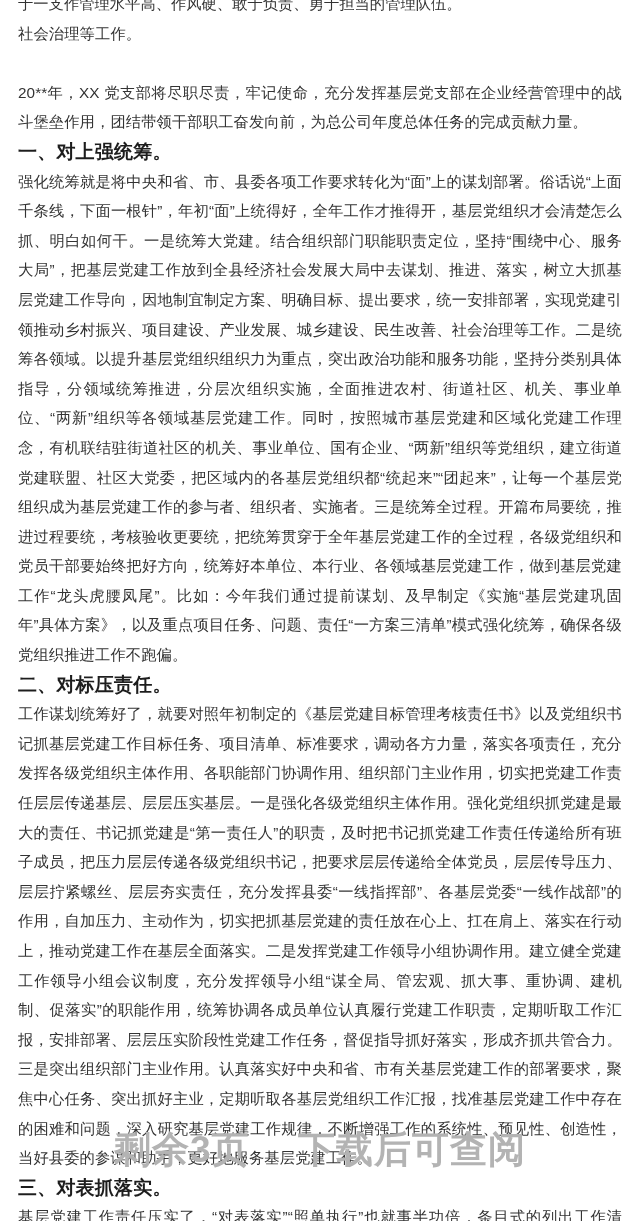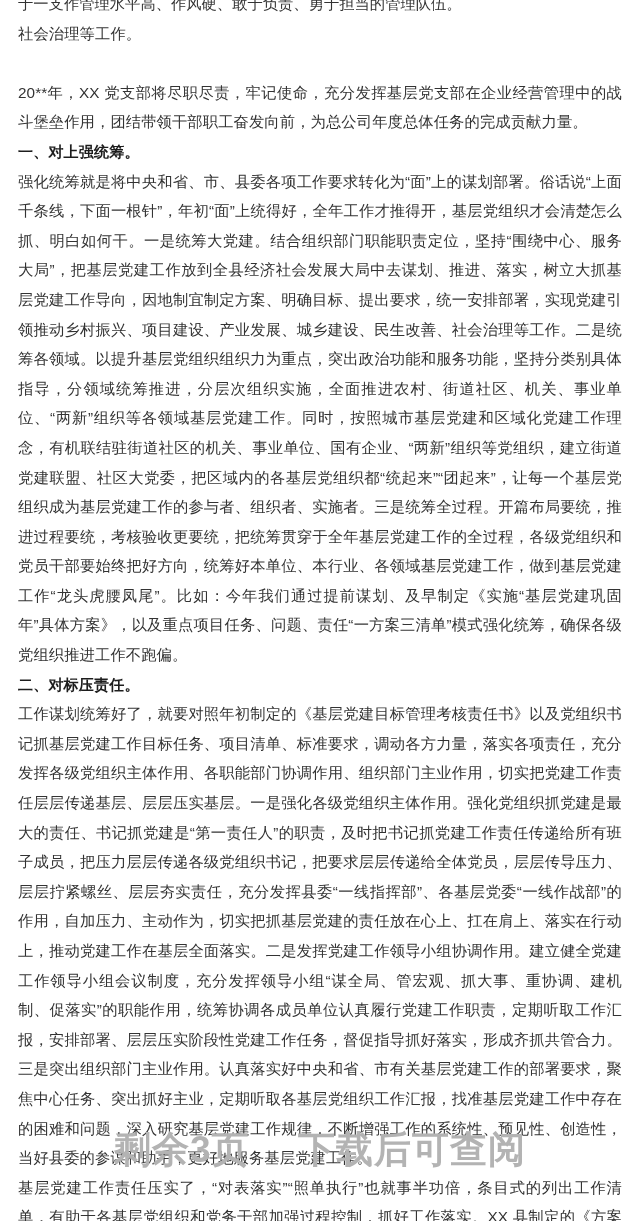--- a/index.html
+++ b/index.html
@@ -40,21 +40,21 @@
     line-height: 29.6px;
     letter-spacing: 0.1px;
     text-align: justify;
     text-justify: inter-ideograph;
     color: #333333;
     word-break: break-all;
   }
 
   .heading {
     margin: 0;
-    font-size: 15px;
+    font-size: 19px;
     line-height: 29.6px;
     font-weight: bold;
     color: #1d1d1d;
     letter-spacing: 0.2px;
   }
 
   .clipped-line {
     margin: 0;
     font-size: 15.3px;
     line-height: 29.6px;
@@ -98,20 +98,21 @@
     <div class="para">20**年，XX 党支部将尽职尽责，牢记使命，充分发挥基层党支部在企业经营管理中的战斗堡垒作用，团结带领干部职工奋发向前，为总公司年度总体任务的完成贡献力量。</div>
 
     <div class="heading">一、对上强统筹。</div>
 
     <div class="para">强化统筹就是将中央和省、市、县委各项工作要求转化为“面”上的谋划部署。俗话说“上面千条线，下面一根针”，年初“面”上统得好，全年工作才推得开，基层党组织才会清楚怎么抓、明白如何干。一是统筹大党建。结合组织部门职能职责定位，坚持“围绕中心、服务大局”，把基层党建工作放到全县经济社会发展大局中去谋划、推进、落实，树立大抓基层党建工作导向，因地制宜制定方案、明确目标、提出要求，统一安排部署，实现党建引领推动乡村振兴、项目建设、产业发展、城乡建设、民生改善、社会治理等工作。二是统筹各领域。以提升基层党组织组织力为重点，突出政治功能和服务功能，坚持分类别具体指导，分领域统筹推进，分层次组织实施，全面推进农村、街道社区、机关、事业单位、“两新”组织等各领域基层党建工作。同时，按照城市基层党建和区域化党建工作理念，有机联结驻街道社区的机关、事业单位、国有企业、“两新”组织等党组织，建立街道党建联盟、社区大党委，把区域内的各基层党组织都“统起来”“团起来”，让每一个基层党组织成为基层党建工作的参与者、组织者、实施者。三是统筹全过程。开篇布局要统，推进过程要统，考核验收更要统，把统筹贯穿于全年基层党建工作的全过程，各级党组织和党员干部要始终把好方向，统筹好本单位、本行业、各领域基层党建工作，做到基层党建工作“龙头虎腰凤尾”。比如：今年我们通过提前谋划、及早制定《实施“基层党建巩固年”具体方案》，以及重点项目任务、问题、责任“一方案三清单”模式强化统筹，确保各级党组织推进工作不跑偏。</div>
 
     <div class="heading">二、对标压责任。</div>
 
     <div class="para">工作谋划统筹好了，就要对照年初制定的《基层党建目标管理考核责任书》以及党组织书记抓基层党建工作目标任务、项目清单、标准要求，调动各方力量，落实各项责任，充分发挥各级党组织主体作用、各职能部门协调作用、组织部门主业作用，切实把党建工作责任层层传递基层、层层压实基层。一是强化各级党组织主体作用。强化党组织抓党建是最大的责任、书记抓党建是“第一责任人”的职责，及时把书记抓党建工作责任传递给所有班子成员，把压力层层传递各级党组织书记，把要求层层传递给全体党员，层层传导压力、层层拧紧螺丝、层层夯实责任，充分发挥县委“一线指挥部”、各基层党委“一线作战部”的作用，自加压力、主动作为，切实把抓基层党建的责任放在心上、扛在肩上、落实在行动上，推动党建工作在基层全面落实。二是发挥党建工作领导小组协调作用。建立健全党建工作领导小组会议制度，充分发挥领导小组“谋全局、管宏观、抓大事、重协调、建机制、促落实”的职能作用，统筹协调各成员单位认真履行党建工作职责，定期听取工作汇报，安排部署、层层压实阶段性党建工作任务，督促指导抓好落实，形成齐抓共管合力。三是突出组织部门主业作用。认真落实好中央和省、市有关基层党建工作的部署要求，聚焦中心任务、突出抓好主业，定期听取各基层党组织工作汇报，找准基层党建工作中存在的困难和问题，深入研究基层党建工作规律，不断增强工作的系统性、预见性、创造性，当好县委的参谋和助手，更好地服务基层党建工作。</div>
 
+    <div class="heading">三、对表抓落实。</div>
 
     <div class="para">基层党建工作责任压实了，“对表落实”“照单执行”也就事半功倍，条目式的列出工作清单，有助于各基层党组织和党务干部加强过程控制，抓好工作落实。XX 县制定的《方案+清单》合计列出 130 多项工作任务，对中央和省、市委的部署要求逐项作出回应，“写明白”完成任务的工作举措、具体要求、责任单位、完成时限，确保各项重点任务不漏项，为基层对表抓落实提供清晰指向。在推进落实过程中，不能急于求成，也不能只做慢工出细活，要以“三保”出成效。一是保时。时间就是“警戒线”，以“抓落实一天也不能耽误”的劲头，立说立行、雷厉风行，紧盯目标不松劲、精准发力抓落实，坚持一鼓作气、一干到底，把握好年中督查、</div>
 
   </div>
 
   <div id="footer">
     <span>剩余3页</span>
     <span class="gap"></span>
     <span>下载后可查阅</span>
   </div>

